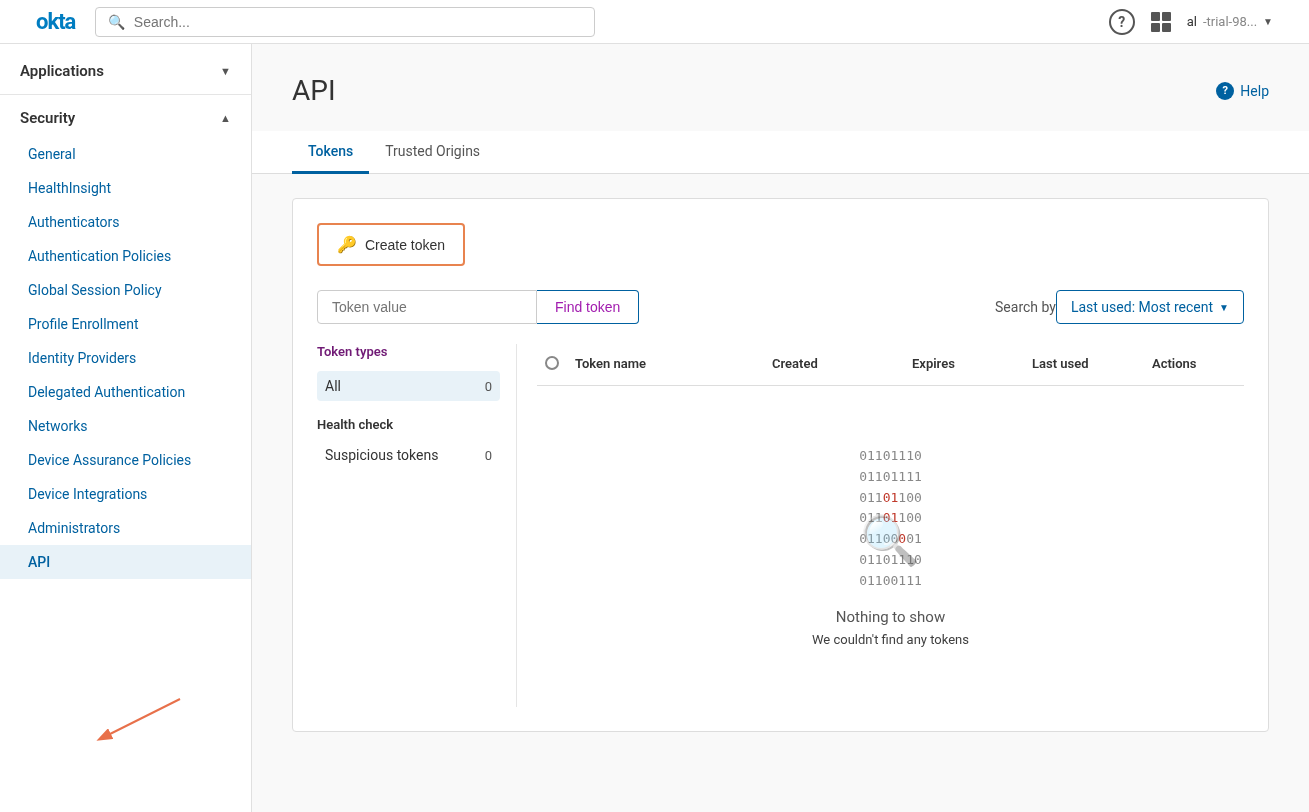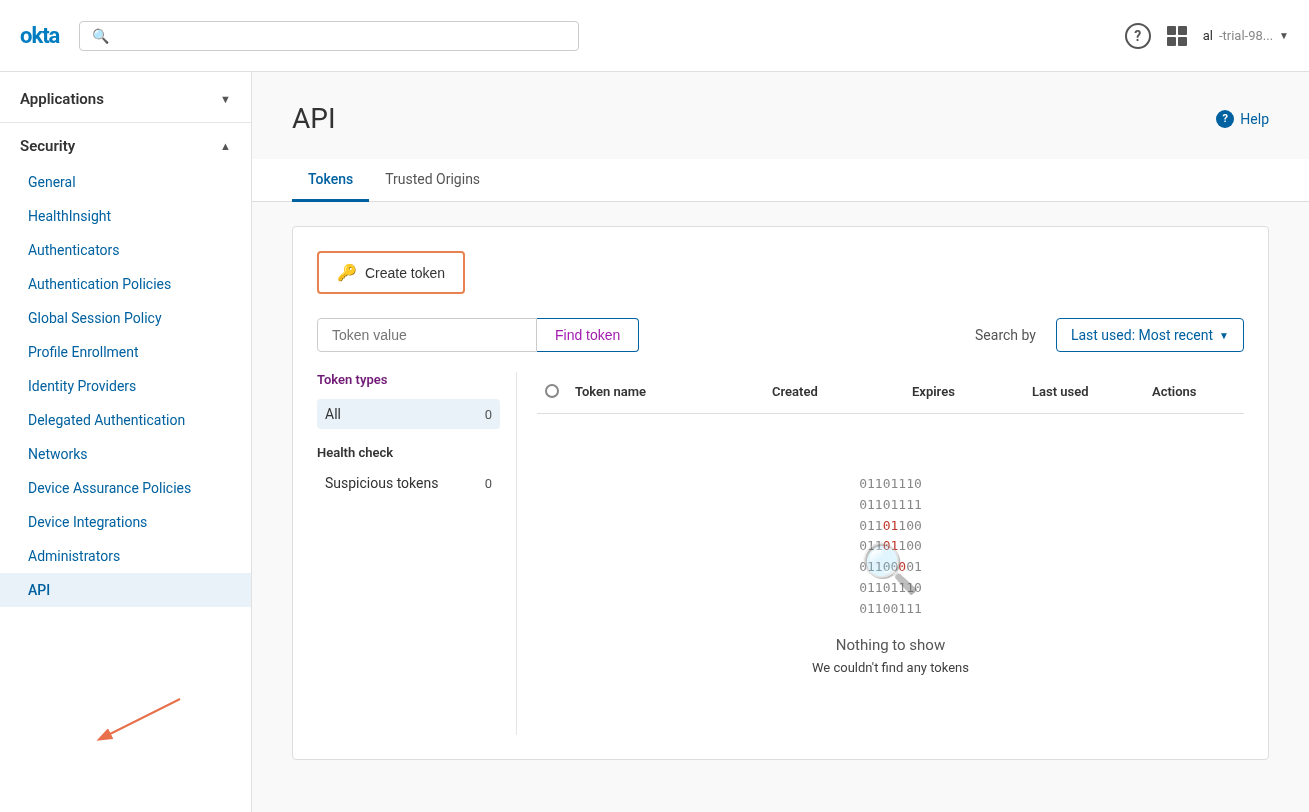--- a/index.html
+++ b/index.html
@@ -2,24 +2,24 @@
 <html><head>
   <meta charset="utf-8">
   <style>
     * { box-sizing: border-box; margin: 0; padding: 0; }
     body { font-family: -apple-system, BlinkMacSystemFont, 'Segoe UI', Roboto, sans-serif; font-size: 14px; color: #333; background: #f4f4f4; display: flex; flex-direction: column; height: 100vh; overflow: hidden; }
 
     
     .top-nav {
       background: #fff;
       border-bottom: 1px solid #e0e0e0;
-      height: 72px;
+      height: 44px;
       display: flex;
       align-items: center;
-      padding: 0 20px;
+      padding: 0 36px;
       gap: 20px;
       flex-shrink: 0;
       z-index: 10;
     }
     .okta-logo {
       font-size: 22px;
       font-weight: 700;
       color: #007dc1;
       letter-spacing: -1px;
     }
@@ -194,21 +194,21 @@
       background: #fff;
       border: 1px solid #0061a0;
       border-left: none;
       border-radius: 0 4px 4px 0;
       color: #a21caf;
       font-size: 14px;
       cursor: pointer;
     }
     .search-by-row {
       margin-left: auto;
-      display: flex; align-items: center; gap: 20px;
+      display: flex; align-items: center; gap: 0;
     }
     .search-by-label { font-size: 14px; color: #555; }
     .search-by-select {
       display: flex; align-items: center; gap: 6px;
       padding: 8px 14px;
       border: 1px solid #0061a0;
       border-radius: 4px;
       color: #0061a0;
       font-size: 14px;
       cursor: pointer;
@@ -290,20 +290,21 @@
   </style>
 </head>
 <body>
 
 <nav class="top-nav">
   <div class="okta-logo">
     <span>okta</span>
   </div>
   <div class="search-bar">
     <span style="color:#888;">🔍</span>
+    <input type="text" placeholder="Search..." style="">
   </div>
   <div class="nav-right">
     <div class="help-icon">?</div>
     <div class="grid-icon">
       <span></span>
         <span></span>
         <span></span>
         <span></span>
     </div>
     <div class="user-menu">

